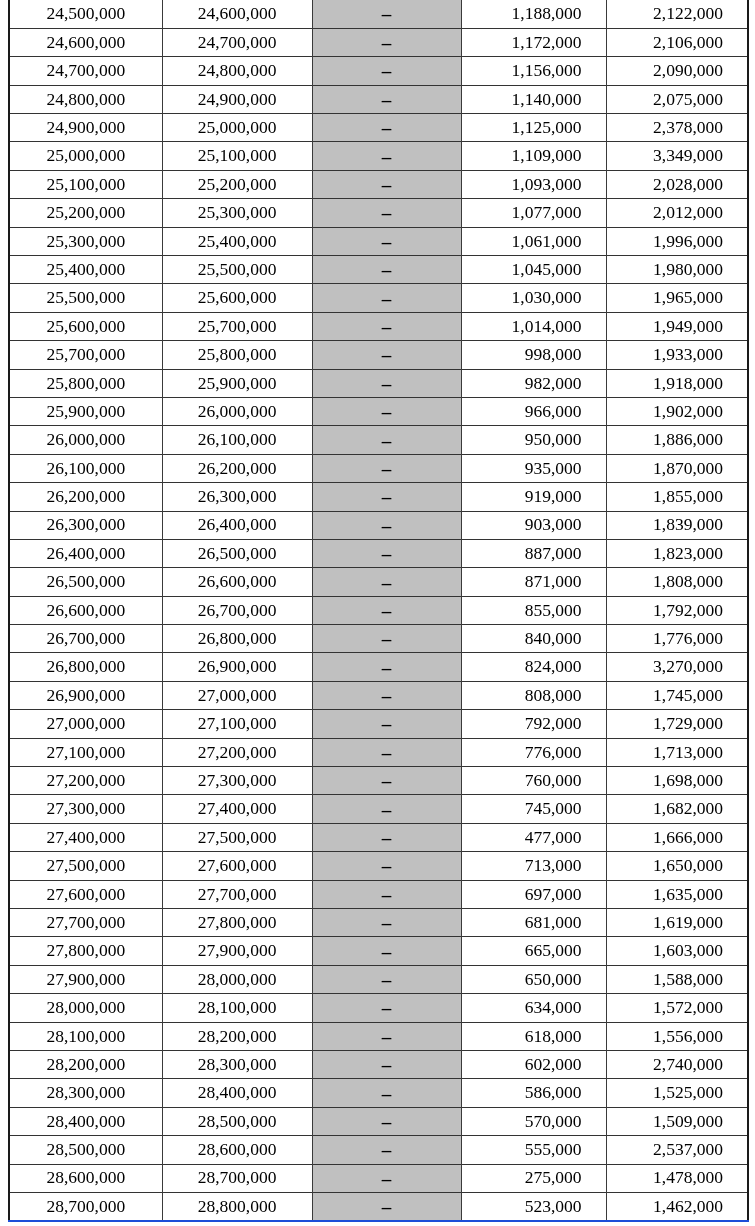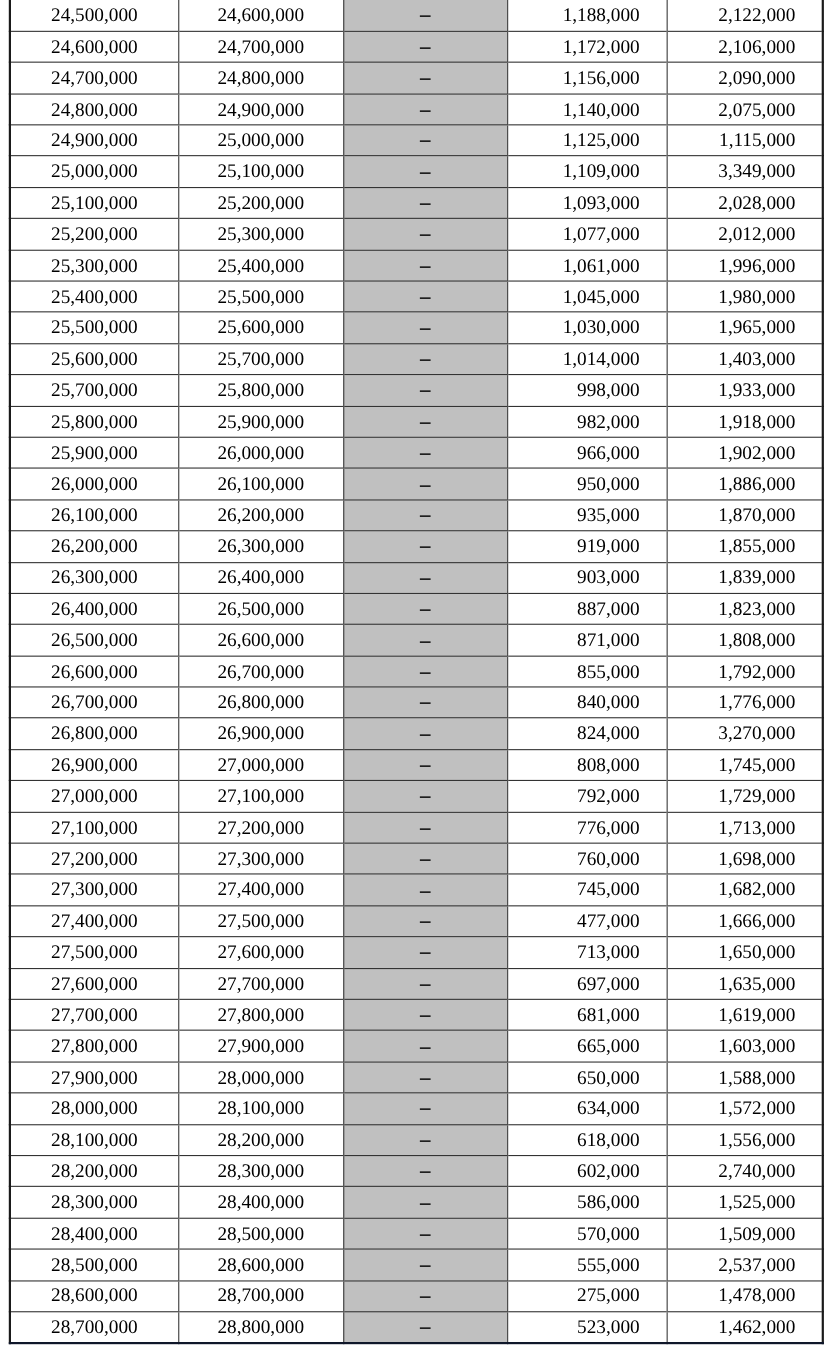--- a/index.html
+++ b/index.html
@@ -20,21 +20,21 @@
     top: 0px;
     width: 739px;
   }
 
   table.rate-table {
     border-collapse: collapse;
     table-layout: fixed;
     width: 739px;
     border-left: 2px solid #1a1a1a;
     border-right: 2px solid #1a1a1a;
-    border-bottom: 2px solid #0f172a;
+    border-bottom: 2px solid #1d4ed8;
   }
 
   table.rate-table col.c1 { width: 153px; }
   table.rate-table col.c2 { width: 150px; }
   table.rate-table col.c3 { width: 149px; }
   table.rate-table col.c4 { width: 145px; }
   table.rate-table col.c5 { width: 142px; }
 
   table.rate-table tr { height: 28.4px; }
 
@@ -118,21 +118,21 @@
           <td class="col-notover">24,900,000</td>
           <td class="col-dash"><span class="dash-glyph">–</span></td>
           <td class="col-amt1">1,140,000</td>
           <td class="col-amt2">2,075,000</td>
         </tr>
         <tr>
           <td class="col-over">24,900,000</td>
           <td class="col-notover">25,000,000</td>
           <td class="col-dash"><span class="dash-glyph">–</span></td>
           <td class="col-amt1">1,125,000</td>
-          <td class="col-amt2">1,115,000</td>
+          <td class="col-amt2">2,378,000</td>
         </tr>
         <tr>
           <td class="col-over">25,000,000</td>
           <td class="col-notover">25,100,000</td>
           <td class="col-dash"><span class="dash-glyph">–</span></td>
           <td class="col-amt1">1,109,000</td>
           <td class="col-amt2">3,349,000</td>
         </tr>
         <tr>
           <td class="col-over">25,100,000</td>
@@ -167,21 +167,21 @@
           <td class="col-notover">25,600,000</td>
           <td class="col-dash"><span class="dash-glyph">–</span></td>
           <td class="col-amt1">1,030,000</td>
           <td class="col-amt2">1,965,000</td>
         </tr>
         <tr>
           <td class="col-over">25,600,000</td>
           <td class="col-notover">25,700,000</td>
           <td class="col-dash"><span class="dash-glyph">–</span></td>
           <td class="col-amt1">1,014,000</td>
-          <td class="col-amt2">1,403,000</td>
+          <td class="col-amt2">1,949,000</td>
         </tr>
         <tr>
           <td class="col-over">25,700,000</td>
           <td class="col-notover">25,800,000</td>
           <td class="col-dash"><span class="dash-glyph">–</span></td>
           <td class="col-amt1">998,000</td>
           <td class="col-amt2">1,933,000</td>
         </tr>
         <tr>
           <td class="col-over">25,800,000</td>

